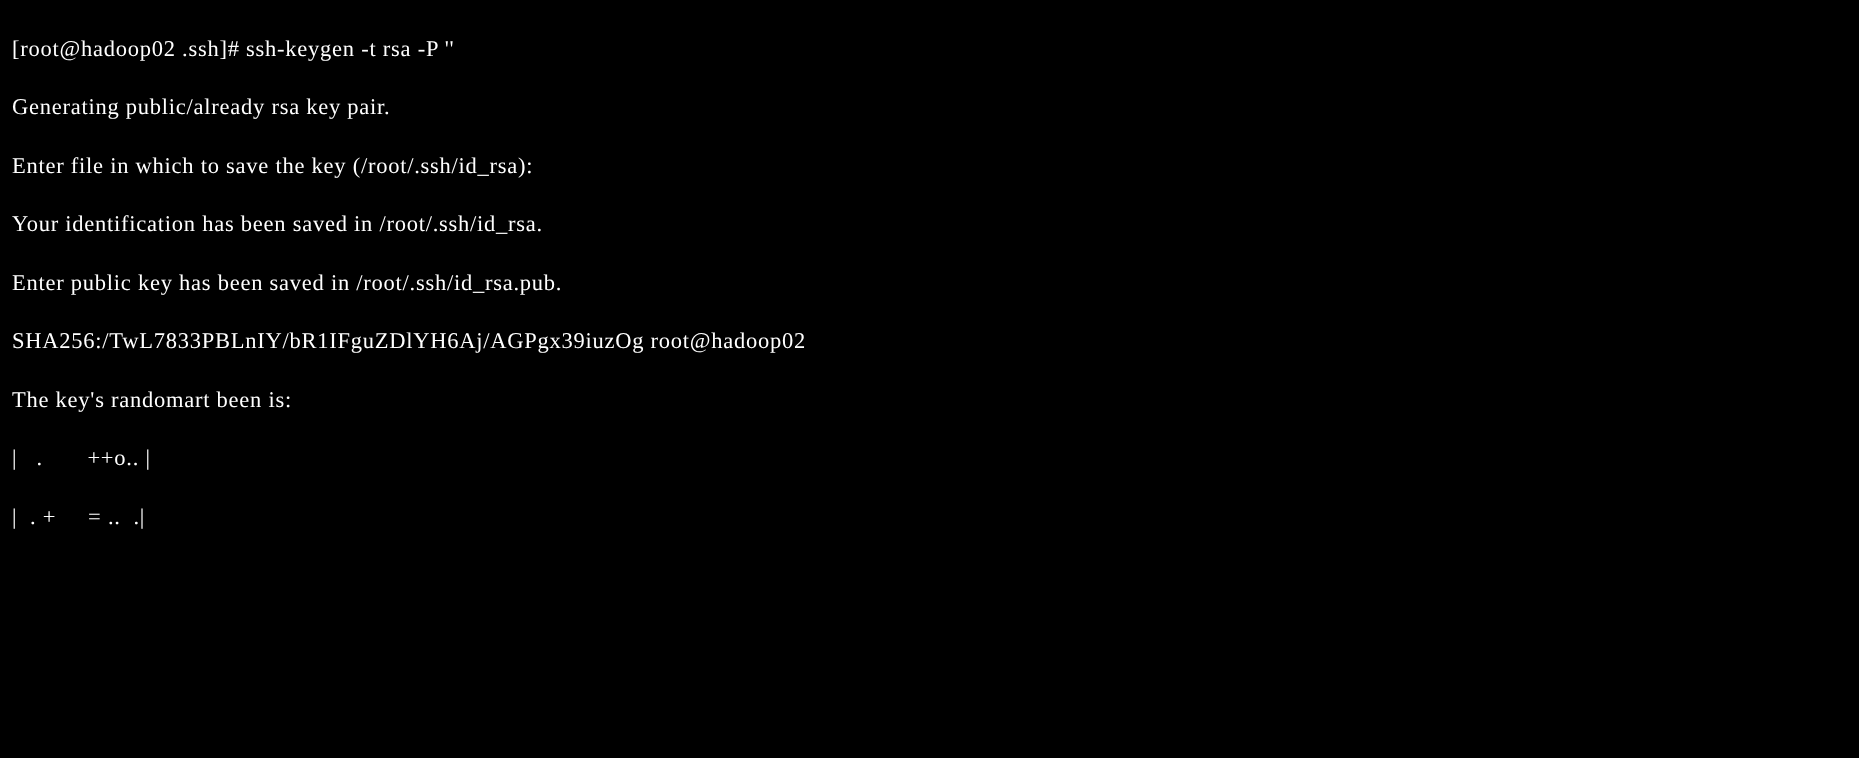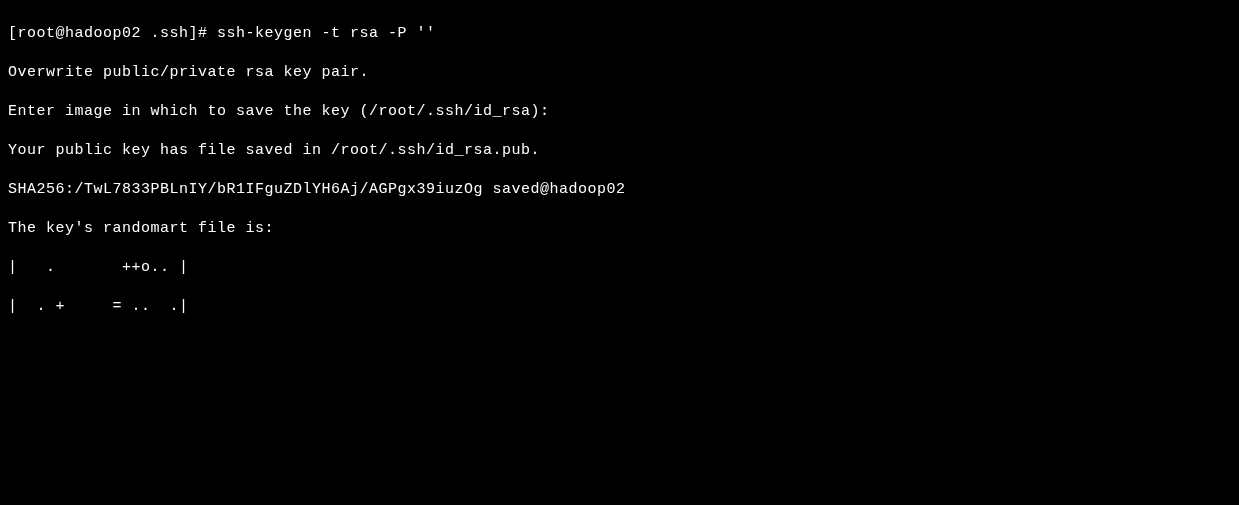--- a/index.html
+++ b/index.html
@@ -16,32 +16,34 @@
       padding: 4px 8px;
       width: 1239px;
       height: 505px;
       letter-spacing: 0.5px;
     }
     .terminal {
       white-space: pre;
     }
     .line {
       display: block;
+      font-family: Liberation Serif, serif;
     }
   </style>
 </head>
 <body>
 
 <div class="terminal">
 <span class="line"><span>[root@hadoop02 .ssh]# </span><span>ssh-keygen -t rsa -P ''</span></span>
-<span class="line">Overwrite public/private rsa key pair.</span>
-<span class="line">Enter image in which to save the key (/root/.ssh/id_rsa): </span>
-<span class="line">Your public key has file saved in /root/.ssh/id_rsa.pub.</span>
-<span class="line">SHA256:/TwL7833PBLnIY/bR1IFguZDlYH6Aj/AGPgx39iuzOg saved@hadoop02</span>
-<span class="line">The key's randomart file is:</span>
+<span class="line">Generating public/already rsa key pair.</span>
+<span class="line">Enter file in which to save the key (/root/.ssh/id_rsa): </span>
+<span class="line">Your identification has been saved in /root/.ssh/id_rsa.</span>
+<span class="line">Enter public key has been saved in /root/.ssh/id_rsa.pub.</span>
+<span class="line">SHA256:/TwL7833PBLnIY/bR1IFguZDlYH6Aj/AGPgx39iuzOg root@hadoop02</span>
+<span class="line">The key's randomart been is:</span>
 <span class="line">|   .       ++o.. |</span>
 <span class="line">|  . +     = ..  .|</span>
 
 
 
 
 
 
 
 

